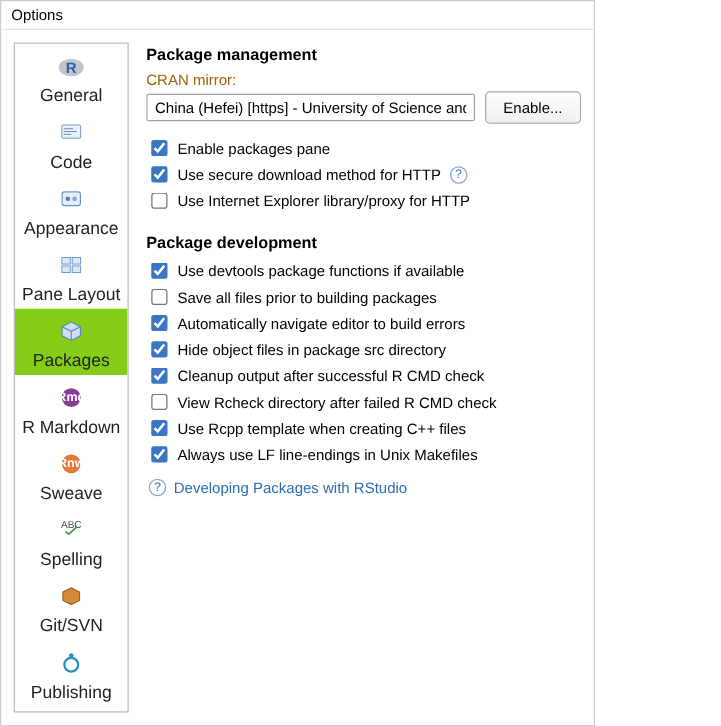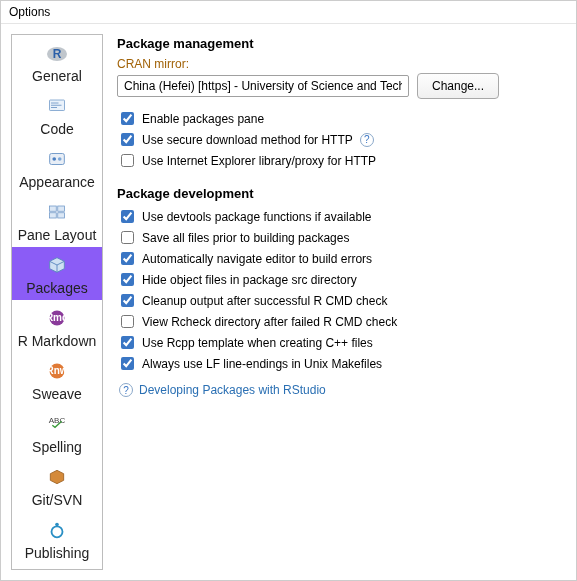--- a/index.html
+++ b/index.html
@@ -1,22 +1,22 @@
 <!DOCTYPE html>
 <html><head>
 <meta charset="utf-8">
 <style>
   * { box-sizing: border-box; font-family: "Segoe UI", Tahoma, sans-serif; font-size: 12px; }
   body { margin: 0; background: #fff; color: #000; }
-  .window { width: 577px; height: 581px; border: 1px solid #ccc; display: flex; flex-direction: column; background: #fff; }
+  .window { width: 476px; height: 581px; border: 1px solid #ccc; display: flex; flex-direction: column; background: #fff; }
   .titlebar { padding: 4px 8px; font-size: 12px; border-bottom: 1px solid #e5e5e5; }
   .body { flex: 1; display: flex; padding: 10px; gap: 14px; overflow: hidden; }
   .sidebar { width: 92px; border: 1px solid #bcbcbc; background: #fff; overflow: hidden; }
   .side-item { display: flex; flex-direction: column; align-items: center; padding: 6px 2px 4px 2px; gap: 3px; cursor: pointer; }
-  .side-item.selected { background: #8b5cf6; }
+  .side-item.selected { background: #84cc16; }
   .side-icon { width: 24px; height: 24px; display: flex; align-items: center; justify-content: center; }
   .side-label { font-size: 14px; color: #222; text-align: center; }
   .main { flex: 1; overflow: hidden; padding-top: 2px; }
   .section-title { font-weight: bold; font-size: 13px; margin: 0 0 6px 0; }
   .mirror-row { display: flex; align-items: center; gap: 8px; margin-bottom: 10px; }
   input[type=text] { height: 22px; padding: 2px 6px; border: 1px solid #a0a0a0; border-radius: 2px; background: #fff; }
   .mirror-input { width: 292px; overflow: hidden; white-space: nowrap; }
   .btn { height: 26px; padding: 0 14px; border: 1px solid #a8a8a8; border-radius: 4px; background: linear-gradient(#fdfdfd,#f0f0f0); cursor: pointer; }
   .btn[data-default=true] { border-color: #5b9dd9; box-shadow: 0 0 2px #5b9dd9; }
   .chk { display: flex; align-items: center; gap: 5px; margin: 2px 0; }
@@ -130,21 +130,21 @@
           </span>
         <span class="side-label">Publishing</span>
       </div>
     </div>
 
     <div class="main">
       <div class="section-title">Package management</div>
       <div class="sub-label">CRAN mirror:</div>
       <div class="mirror-row">
         <input type="text" class="mirror-input" readonly="" value="China (Hefei) [https] - University of Science and Technology" style="">
-        <button class="btn">Change...</button>
+        <button class="btn">Enable...</button>
       </div>
 
       <label class="chk">
         <input type="checkbox" checked="" style="">
         <span>Enable packages pane</span>
       </label>
       <label class="chk">
         <input type="checkbox" checked="" style="">
         <span>Use secure download method for HTTP</span>
         <span class="help">?</span>

